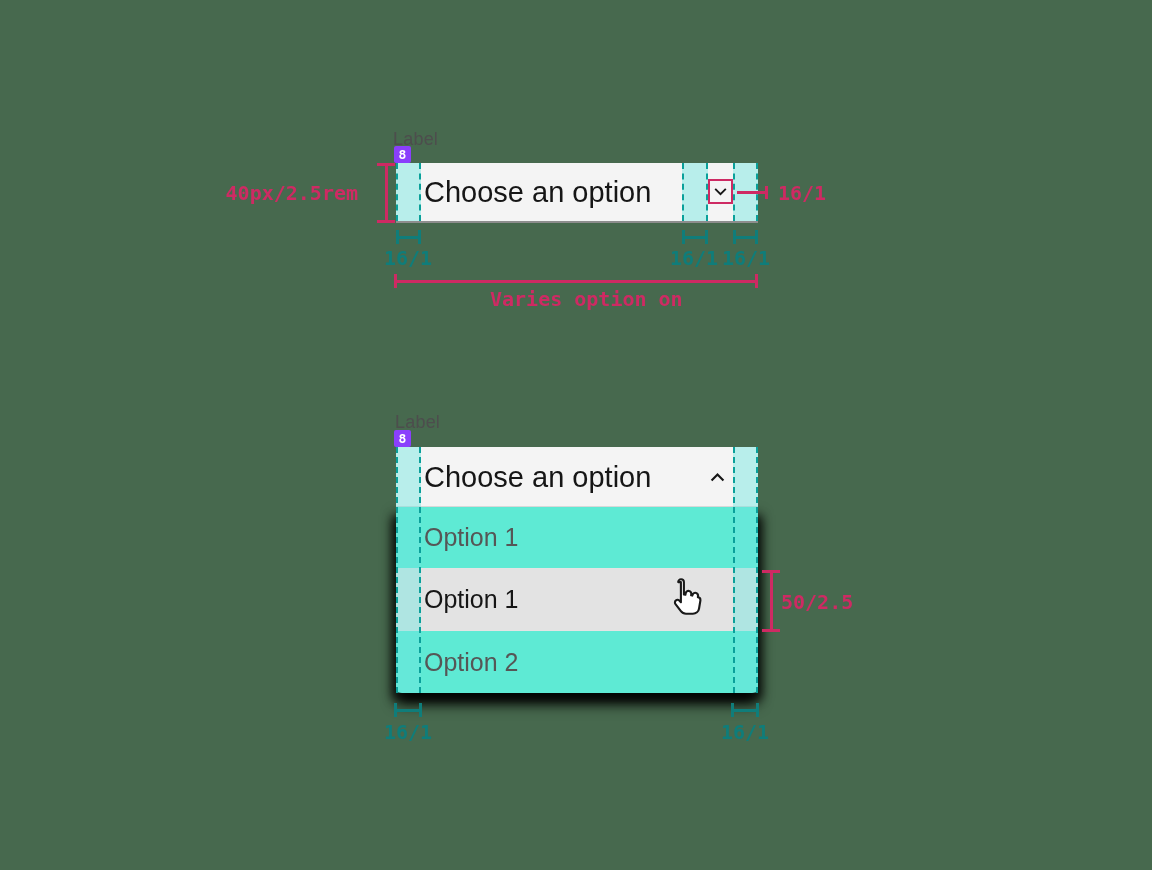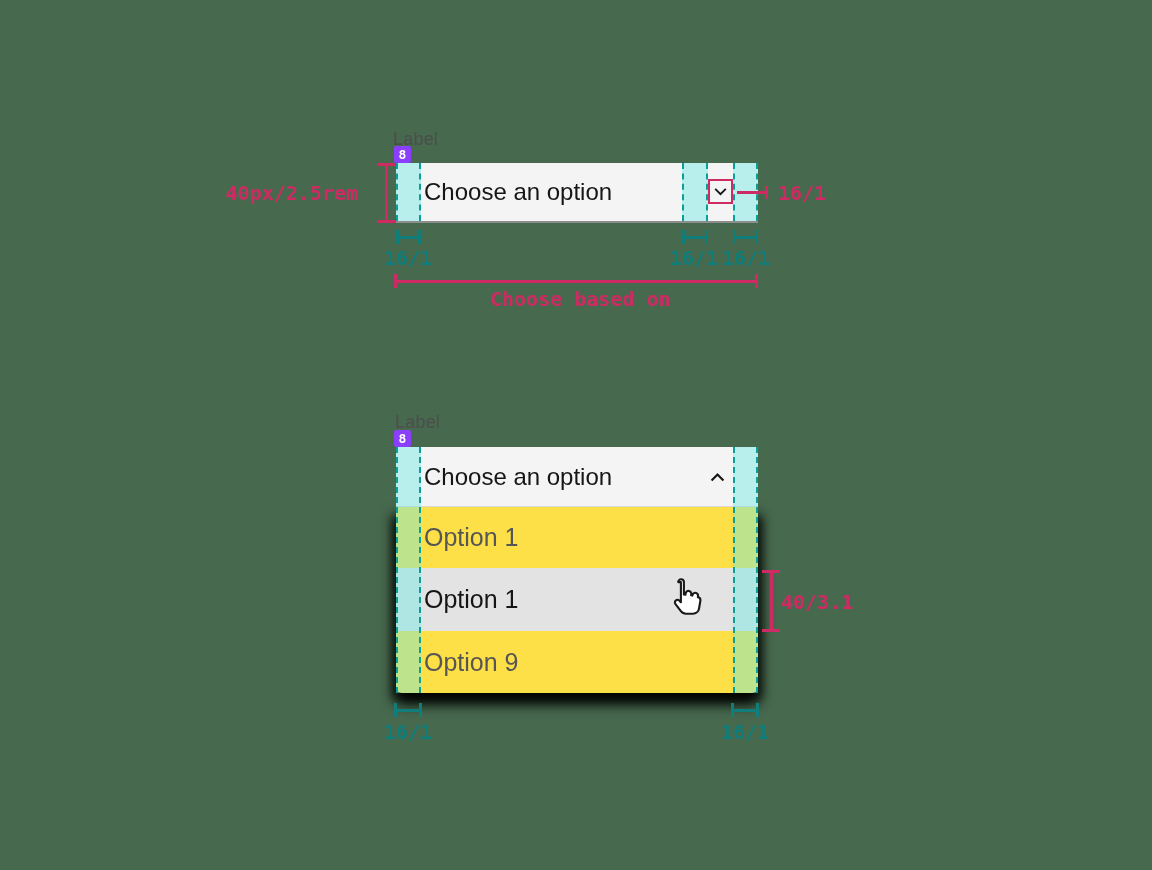--- a/index.html
+++ b/index.html
@@ -15,34 +15,34 @@
   .badge {
     width:17px; height:17px; background:#8a3ffc; border-radius:2px;
     color:#fff; font:bold 13px "DejaVu Sans Mono", monospace;
     display:flex; align-items:center; justify-content:center; z-index:6;
   }
   .field {
     background:#f4f4f4; border-bottom:2px solid #8d8d8d; box-sizing:border-box;
   }
   .field-value {
     position:absolute; left:28px; top:50%; transform:translateY(-50%);
-    font-size:24px; color:#161616; white-space:nowrap;
+    font-size:29px; color:#161616; white-space:nowrap;
   }
   .band {
     position:absolute; top:0; bottom:0;
     background:rgba(111,231,224,0.45);
     border-left:2px dashed #0aa09a; border-right:2px dashed #0aa09a;
     box-sizing:border-box; z-index:3;
   }
   .chev-box {
     position:absolute; width:25px; height:25px; box-sizing:border-box;
     border:2.5px solid #ce2a63; display:flex; align-items:center; justify-content:center;
     z-index:4;
   }
-  .menu { background:#fde047; border-radius:0 0 6px 6px;
+  .menu { background:#5eead4; border-radius:0 0 6px 6px;
     box-shadow:-6px 8px 10px -2px rgba(0,0,0,.6), 6px 8px 10px -2px rgba(0,0,0,.6), 0 10px 13px 2px rgba(0,0,0,.8);
   }
   .option {
     height:62px; box-sizing:border-box; display:flex; align-items:center;
     padding-left:28px; font-size:25px; color:#565656;
     border-bottom:1px solid #e4e4e4;
   }
   .option:last-child { border-bottom:none; }
   .option.hl { background:#e3e3e3; color:#161616; }
 
@@ -96,21 +96,21 @@
 
   <div class="abs hbeam teal" style="left:396px; top:230px; width:25px; height:14px;"></div>
   <div class="abs hbeam teal" style="left:682px; top:230px; width:26px; height:14px;"></div>
   <div class="abs hbeam teal" style="left:733px; top:230px; width:25px; height:14px;"></div>
   <div class="abs mono teal center" style="left:376px; top:246px; width:64px;">16/1</div>
   <div class="abs mono teal center" style="left:662px; top:246px; width:64px;">16/1</div>
   <div class="abs mono teal center" style="left:714px; top:246px; width:64px;">16/1</div>
 
   <div class="abs hbeam pink" style="left:394px; top:274px; width:364px; height:14px;"></div>
   <div class="abs mono pink" style="left:490px; top:287px; line-height:25px;">
-    <div>Choose based on</div>
+    <div>Varies option on</div>
   </div>
 
   <div class="abs comp-label" style="left:395px; top:412px;">Label</div>
 
   <div class="abs badge" style="left:394px; top:430px;">
     <span>8</span>
   </div>
 
   <div class="abs" style="left:396px; top:447px; width:362px;">
 
@@ -122,33 +122,33 @@
     </div>
 
     <div class="menu">
       <div class="option">
         <span>Option 1</span>
       </div>
       <div class="option hl">
         <span>Option 1</span>
       </div>
       <div class="option">
-        <span>Option 9</span>
+        <span>Option 2</span>
       </div>
     </div>
 
     <div class="band" style="top:0; bottom:auto; height:246px; left:0; width:25px;"></div>
     <div class="band" style="top:0; bottom:auto; height:246px; left:337px; width:25px;"></div>
   </div>
 
   <svg class="abs z6" style="left:662px; top:577px;" width="42" height="42" viewBox="0 0 28 28">
     <path d="M10.8 3.4c0-1 .8-1.9 1.9-1.9s1.9.8 1.9 1.9v8.2l1 .2.2-1c.2-1 1.2-1.7 2.2-1.5 1 .2 1.7 1.2 1.5 2.2l-.1.7.8.2.2-.6c.3-1 1.3-1.5 2.3-1.2.9.3 1.5 1.2 1.3 2.2l-.1.6c.9.1 1.7.8 1.7 1.9v.4l-.9 5.3c-.3 2-2.1 3.5-4.1 3.5h-4.6c-1.3 0-2.6-.6-3.4-1.7l-3.6-4.7c-.6-.8-.5-1.9.3-2.5.7-.6 1.8-.5 2.4.2l.9 1V3.4z" fill="#ffffff" stroke="#1a1a1a" stroke-width="1.4" stroke-linejoin="round"></path>
   </svg>
 
   <div class="abs vbeam pink" style="left:762px; top:570px; width:18px; height:62px;"></div>
-  <div class="abs mono pink" style="left:781px; top:590px;">40/3.1</div>
+  <div class="abs mono pink" style="left:781px; top:590px;">50/2.5</div>
 
   <div class="abs hbeam teal" style="left:394px; top:703px; width:28px; height:14px;"></div>
   <div class="abs hbeam teal" style="left:731px; top:703px; width:28px; height:14px;"></div>
   <div class="abs mono teal center" style="left:376px; top:720px; width:64px;">16/1</div>
   <div class="abs mono teal center" style="left:713px; top:720px; width:64px;">16/1</div>
 
 </div>
 
 </body></html>

